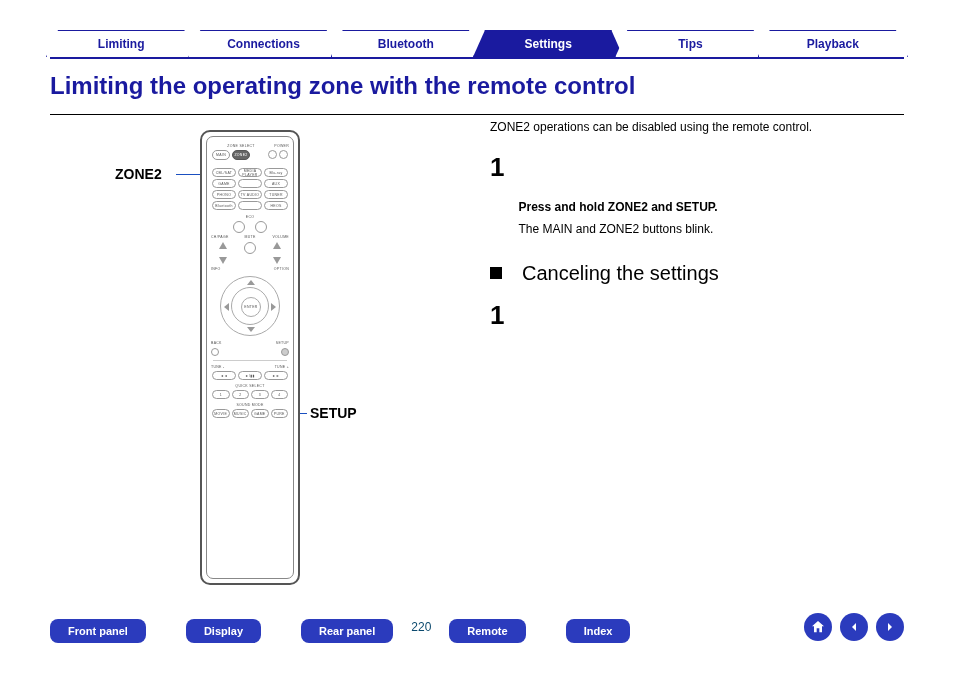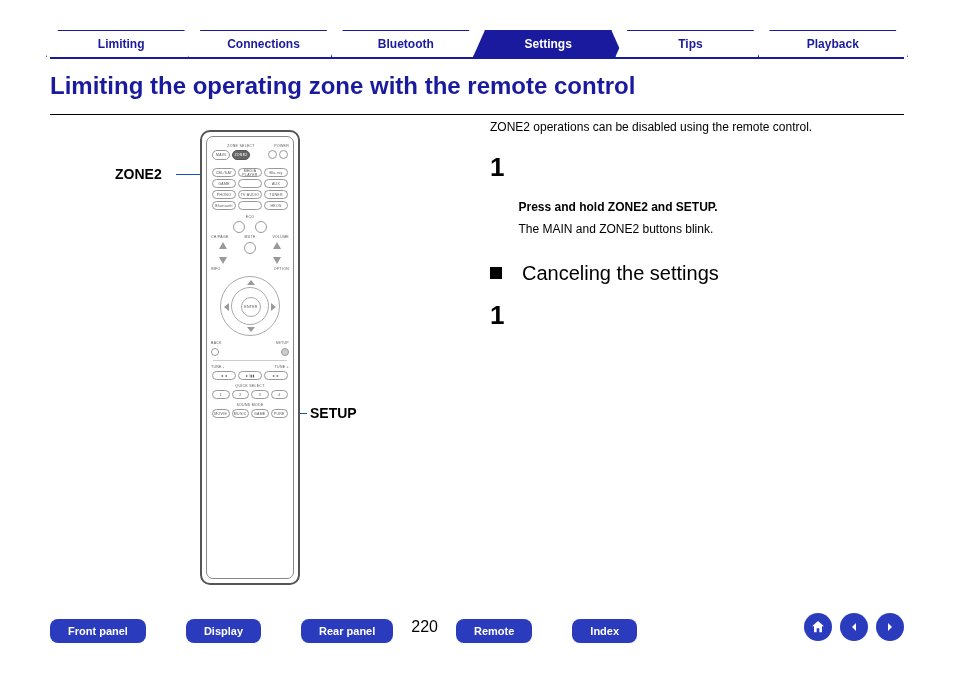--- a/index.html
+++ b/index.html
@@ -188,21 +188,21 @@
     color:#fff;
     font-size:11px;
     font-weight:bold;
     padding:6px 18px;
     border-radius:8px;
     cursor:pointer;
     margin-right:40px;
     margin-top:8px;
   }
   .page-num{
-    font-size:16px; color:#000000;
+    font-size:12px; color:#0c4a6e;
     margin: 0 18px 0 -22px;
   }
   .spacer{flex:1;}
   .icon-btn{
     width:28px;height:28px;border-radius:50%;
     background:#2b3bbd;color:#fff;
     display:flex;align-items:center;justify-content:center;
     margin-left:8px;cursor:pointer;
   }
   .icon-btn svg{width:16px;height:16px;fill:#fff;}

